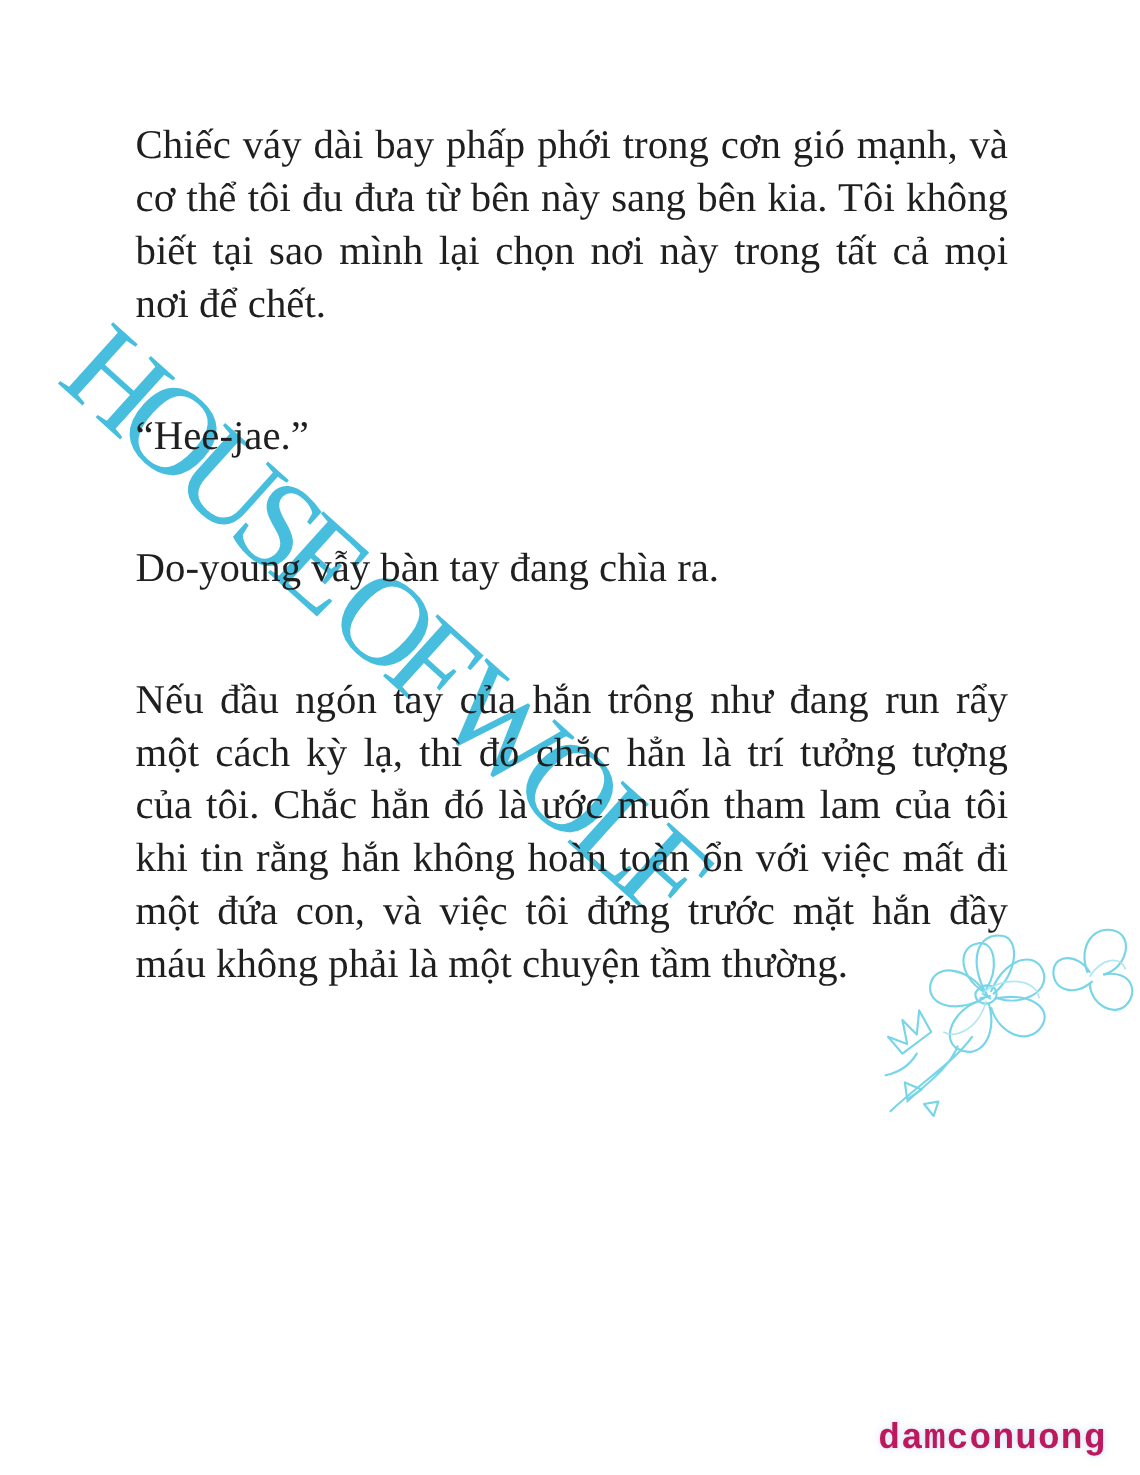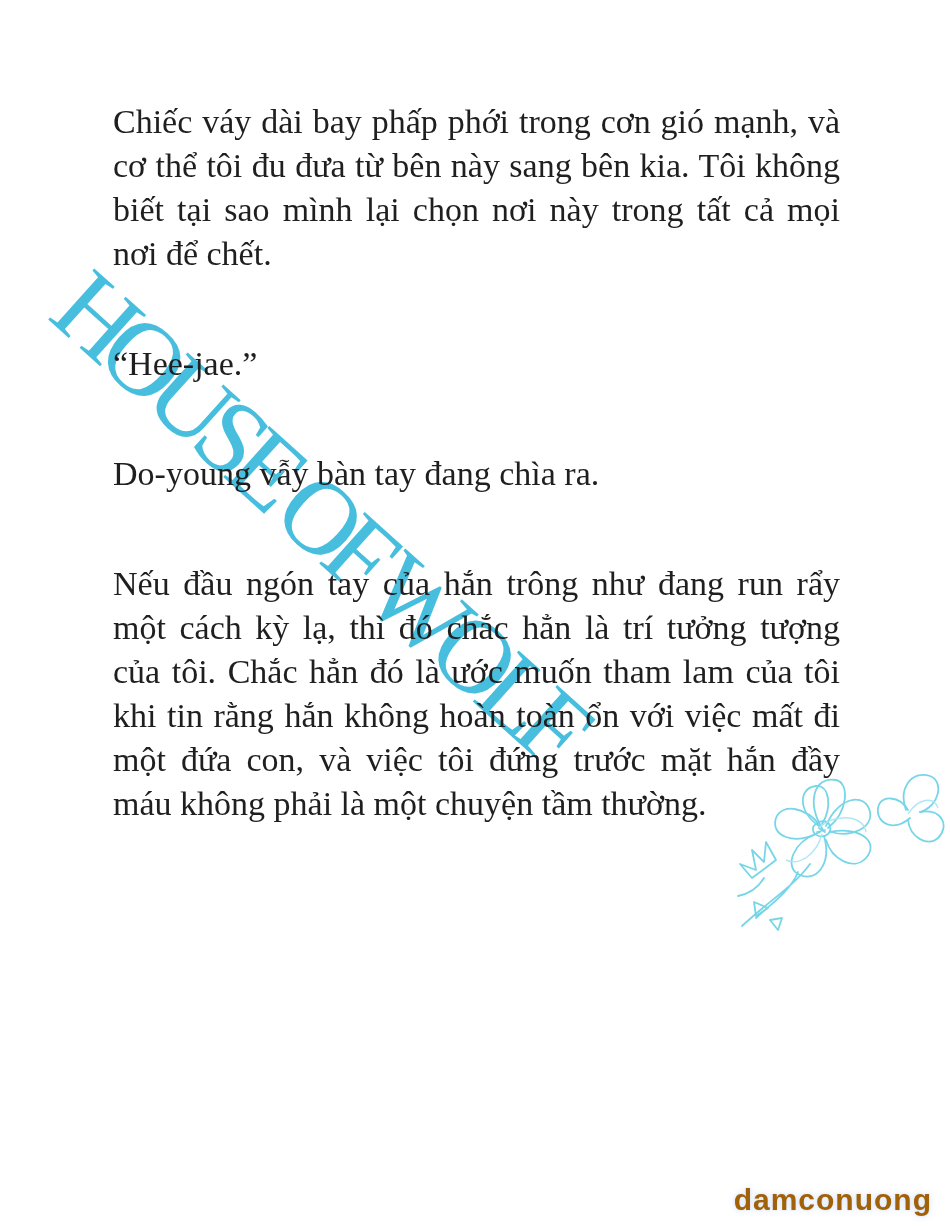--- a/index.html
+++ b/index.html
@@ -53,28 +53,28 @@
     color: #1f1f1f;
     text-align: justify;
     text-justify: inter-word;
   }
   .content p + p {
     margin-top: 66px;
   }
   
   .wm-site {
     position: absolute;
-    right: 18px;
+    right: 28px;
     bottom: 12px;
     z-index: 3;
-    font-family: Liberation Sans, sans-serif;
+    font-family: Liberation Mono, monospace;
     font-size: 30px;
     font-weight: bold;
     letter-spacing: 1px;
-    color: #a16207;
+    color: #be185d;
     text-shadow: 0 0 7px rgba(214, 224, 246, 0.95), 0 0 2px rgba(198, 210, 238, 0.8);
   }
 </style>
 </head>
 <body>
 
 <div class="page">
 
   <div class="wm-title">HOUSE OF WOLF</div>
 

